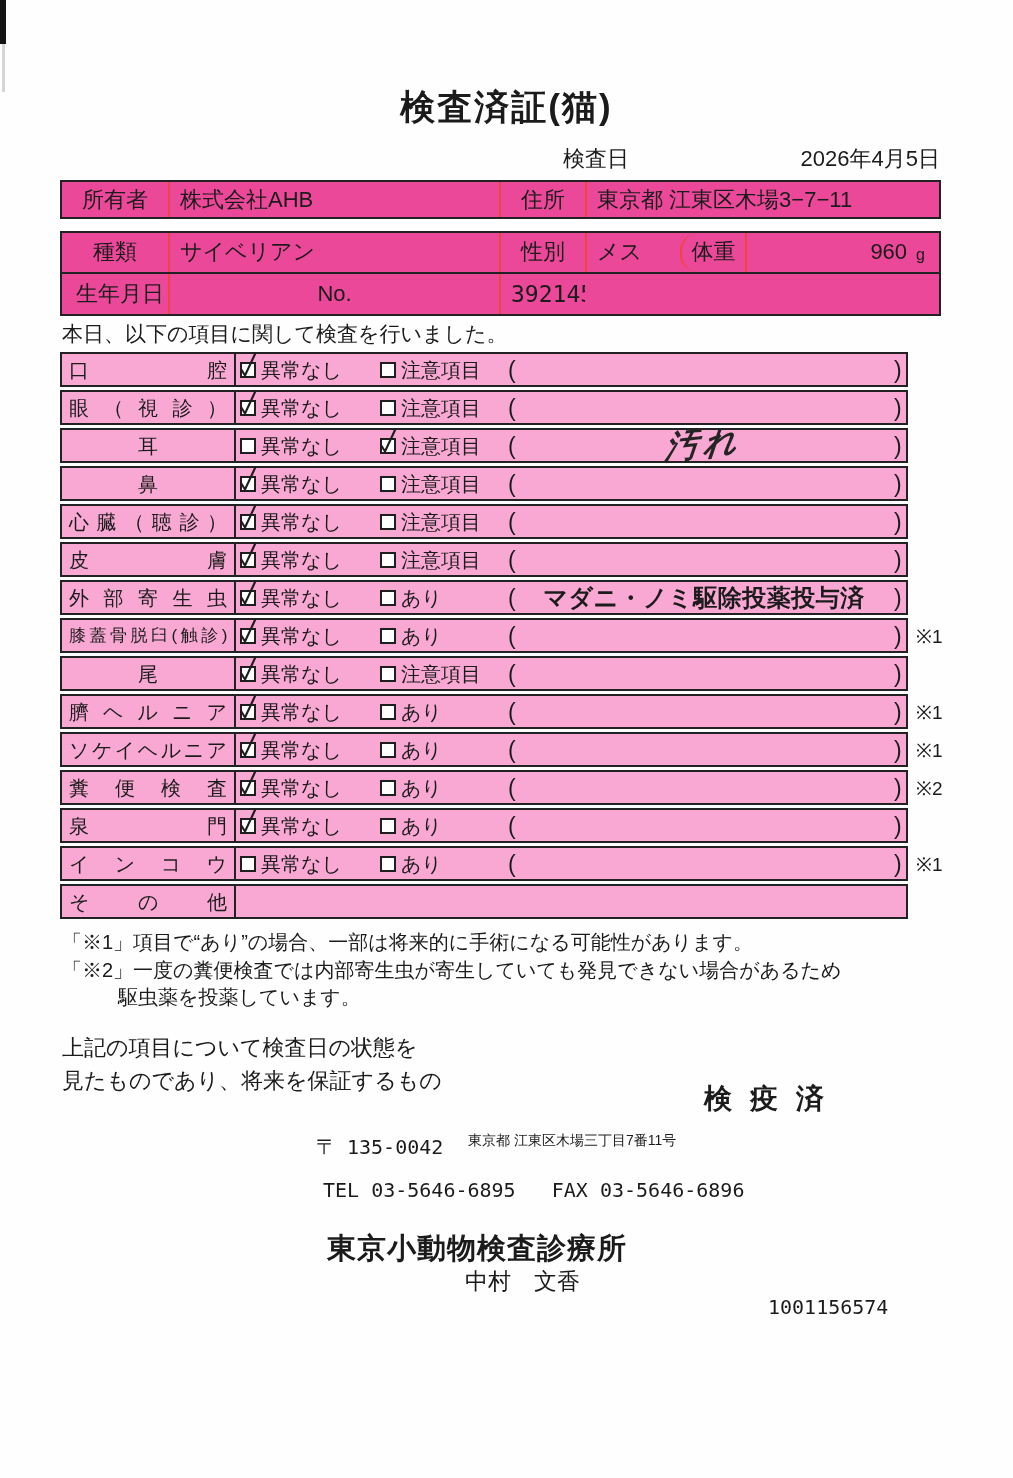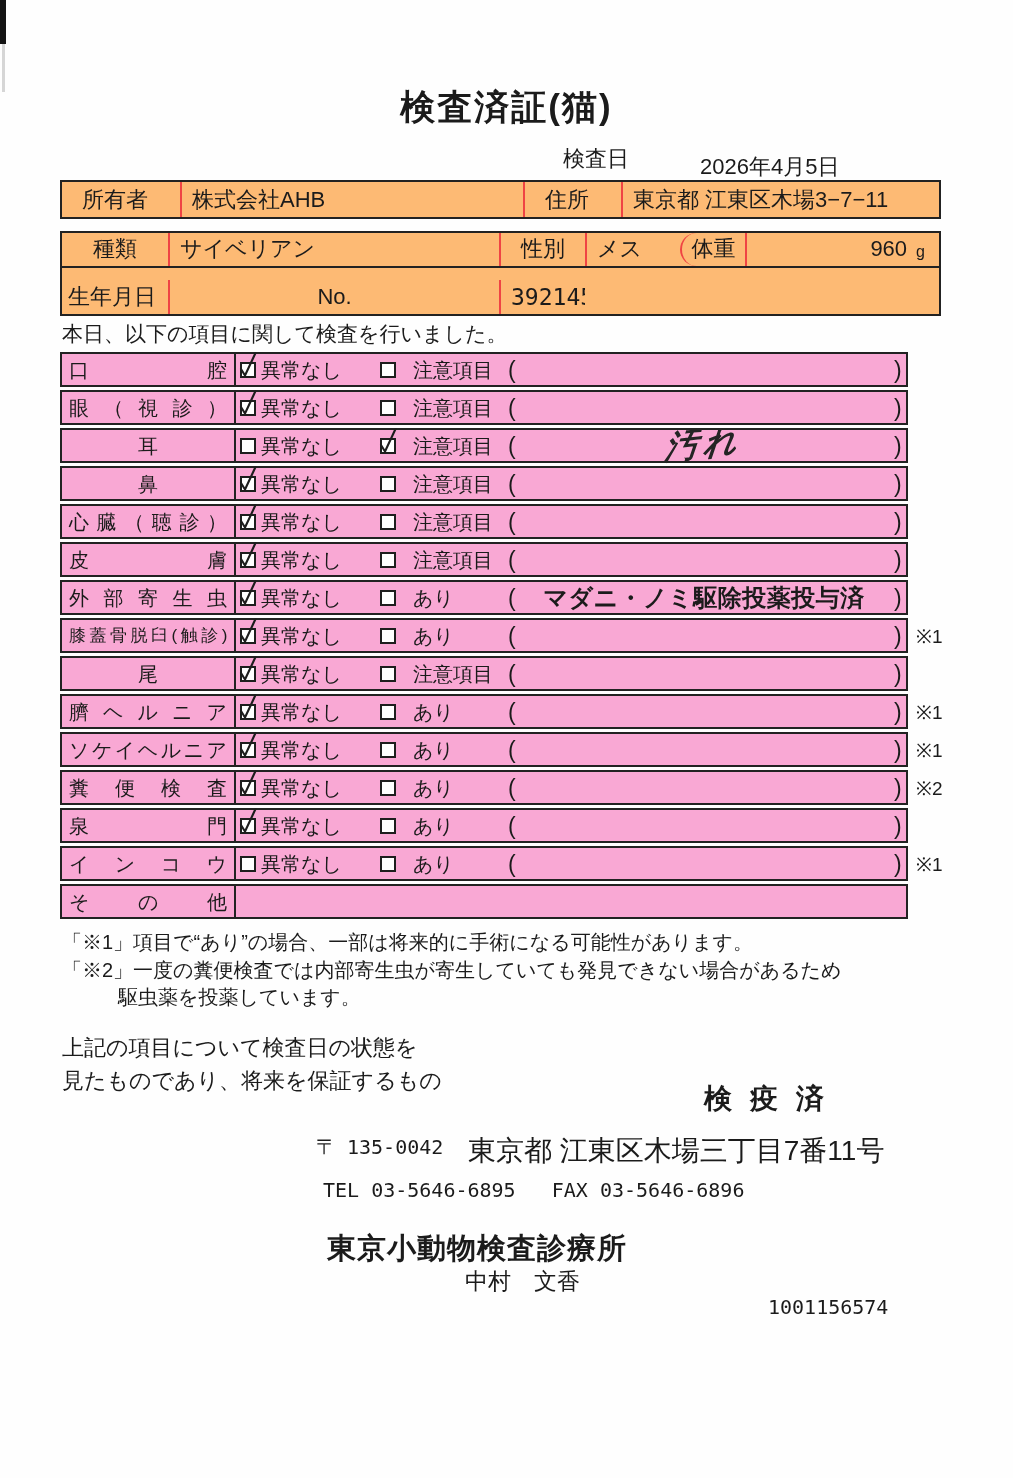--- a/index.html
+++ b/index.html
@@ -7,24 +7,24 @@
         font-family:"Liberation Sans",sans-serif;color:#1b1b1b;overflow:hidden;margin:0 auto;}
   .abs{position:absolute;}
 
   
   #corner-mark{left:0;top:0;width:6px;height:44px;background:#141414;}
   #edge-strip{left:2px;top:44px;width:3px;height:48px;background:#d6d6d6;}
 
   
   #title{left:0;top:84px;width:1013px;text-align:center;font-size:35px;font-weight:700;letter-spacing:2px;}
   #date-label{left:563px;top:144px;font-size:22px;}
-  #date-value{left:700px;top:152px;width:240px;text-align:left;font-size:22px;}
-
-  
-  .hbox{border:2px solid #222;box-sizing:border-box;background:#fdba74;gap:12px;}
+  #date-value{left:700px;top:144px;width:240px;text-align:right;font-size:22px;}
+
+  
+  .hbox{border:2px solid #222;box-sizing:border-box;background:#ec4899;}
   #owner-box{left:60px;top:180px;width:881px;height:39px;display:grid;grid-template-columns:106px 331px 86px 1fr;}
   #animal-box{left:60px;top:231px;width:881px;height:85px;display:grid;grid-template-rows:1fr 1fr;}
   .hrow{display:grid;}
   #animal-row1{grid-template-columns:106px 331px 86px 95px 65px 1fr;border-bottom:2px solid #222;}
   #animal-row2{grid-template-columns:106px 331px 86px 1fr;}
   .hcell{display:flex;align-items:center;font-size:22px;box-sizing:border-box;overflow:hidden;white-space:nowrap;}
   .hlabel{justify-content:center;}
   .hval{padding-left:10px;border-left:2px solid #ef4444;}
   .first{border-left:none;}
   .mono{font-family:"DejaVu Sans Mono",monospace;}
@@ -42,41 +42,41 @@
           display:flex;align-items:center;padding:0 7px;}
   .tlabel-inner{width:100%;font-size:20px;text-align:justify;text-align-last:justify;text-justify:inter-character;line-height:1;}
   .tlabel-inner.center{text-align-last:center;}
   .tlabel-inner.tight{font-size:17px;letter-spacing:-0.5px;}
   .cbx{position:absolute;top:8px;width:16px;height:16px;}
   .cbx1{left:178px;} .cbx2{left:318px;}
   .cb{display:block;width:16px;height:16px;border:2px solid #1e1e1e;box-sizing:border-box;background:#fff;}
   .tick{position:absolute;left:-3px;top:-12px;width:22px;height:30px;overflow:visible;display:none;}
   .cbx.checked .tick{display:block;}
   .optxt{position:absolute;top:50%;transform:translateY(-50%);font-size:20px;white-space:nowrap;}
-  .opt1{left:199px;} .opt2{left:351px;}
+  .opt1{left:199px;} .opt2{left:339px;}
   .paren{position:absolute;top:50%;transform:translateY(-50%);font-size:23px;font-weight:300;}
   .popen{left:446px;} .pclose{left:832px;}
   .pcontent{position:absolute;left:456px;width:372px;top:50%;transform:translateY(-50%);text-align:center;}
   .pcontent.printed{font-size:24px;font-weight:600;letter-spacing:0.5px;white-space:nowrap;}
   .pcontent.hand{font-size:33px;font-weight:600;font-style:italic;
                  transform:translateY(-54%) rotate(-6deg) skewX(-12deg);letter-spacing:6px;color:#242424;}
   .refmark{position:absolute;left:854px;top:50%;transform:translateY(-50%);font-size:19px;white-space:nowrap;}
 
   
   .note{left:62px;font-size:20px;white-space:nowrap;}
   #note1{top:929px;} #note2{top:957px;} #note3{top:984px;left:118px;}
 
   
   #disclaimer{left:62px;top:1032px;font-size:22px;line-height:32.5px;}
   #stamp{left:704px;top:1080px;font-size:28px;font-weight:600;letter-spacing:18px;white-space:nowrap;}
 
   
   #postal-mark{left:316px;top:1133px;font-size:21px;}
   #postal-code{left:347px;top:1135px;font-size:20px;}
-  #postal-address{left:468px;top:1132px;font-size:28px;}
+  #postal-address{left:468px;top:1132px;font-size:14px;}
   #telfax{left:323px;top:1178px;font-size:20px;white-space:pre;}
   #clinic-name{left:327px;top:1229px;font-size:29px;font-weight:600;letter-spacing:1px;}
   #vet-name{left:465px;top:1266px;font-size:23px;}
   #serial{left:768px;top:1295px;font-size:20px;}
 </style>
 </head>
 <body>
 
 <div id="page">
 
@@ -100,21 +100,21 @@
       <div class="hcell hval">サイベリアン</div>
       <div class="hcell hlabel hval" style="padding-left:0;">性別</div>
       <div class="hcell hval">メス</div>
       <div class="hcell hlabel hval" style="padding-left:0;border-radius:18px;">体重</div>
       <div class="hcell hval" id="weight-cell">
         <span>960</span>
         <span id="weight-unit">g</span>
       </div>
     </div>
     <div class="hrow" id="animal-row2">
-      <div class="hcell first" style="padding-left:6px;">生年月日</div>
+      <div class="hcell first" style="padding-left:6px;margin-left:8px;">生年月日</div>
       <div class="hcell hlabel hval" style="padding-left:0;">No.</div>
       <div class="hcell hval mono" id="no-value">392145001468105</div>
     </div>
   </div>
 
   <div class="abs" id="intro">本日、以下の項目に関して検査を行いました。</div>
 
   <div class="abs" id="exam-table">
       <div class="trow">
       <div class="tlabel">

